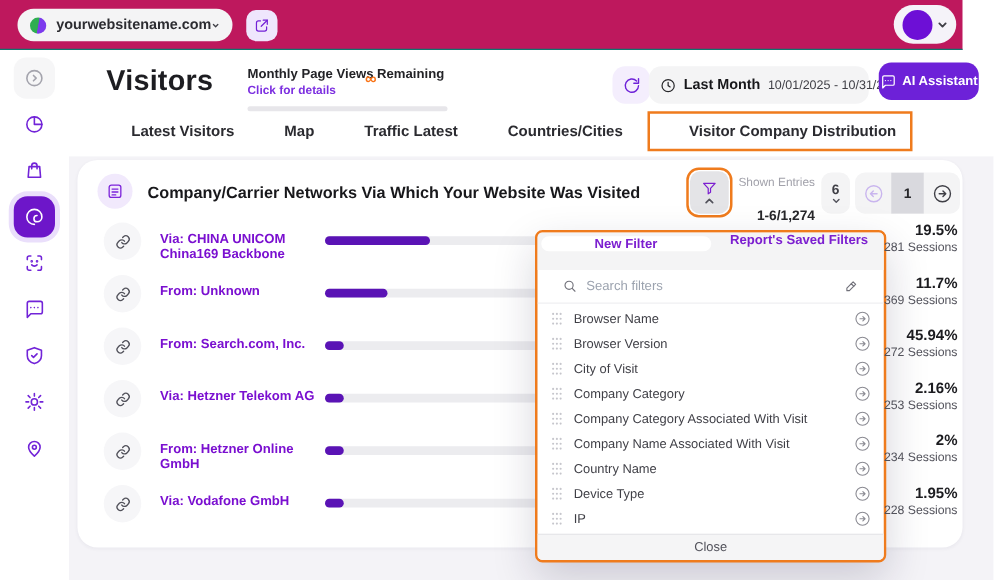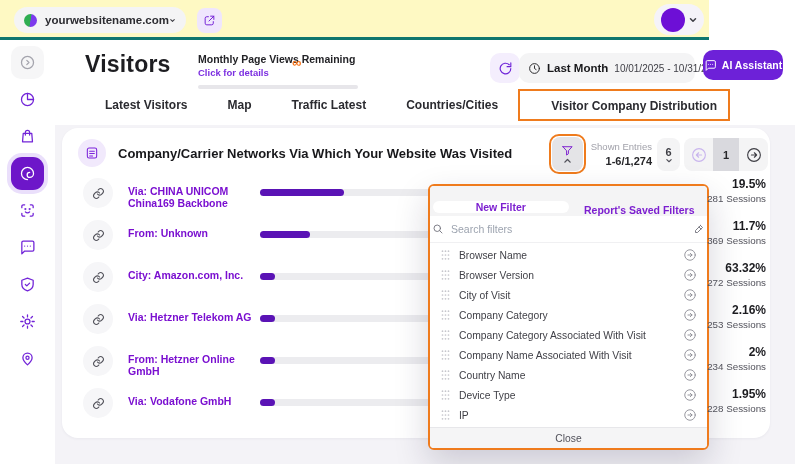--- a/index.html
+++ b/index.html
@@ -2,21 +2,21 @@
 <html><head>
 <meta charset="utf-8">
 <style>
   * { margin:0; padding:0; box-sizing:border-box; }
   html,body { width:795px; height:464px; }
   body { font-family:"Liberation Sans", sans-serif; background:#fff; }
   .app { position:relative; width:795px; height:464px; overflow:hidden; background:#fff; }
   svg.ic { display:block; fill:none; stroke:currentColor; stroke-width:1.8; stroke-linecap:round; stroke-linejoin:round; }
 
   
-  .topbar { position:absolute; left:0; top:0; width:709px; height:40px; background:#fef9c3; border-bottom:3px solid #0f766e; z-index:10; }
+  .topbar { position:absolute; left:0; top:0; width:770px; height:40px; background:#be185d; border-bottom:1px solid #0f766e; z-index:10; }
   .site-pill { position:absolute; left:14px; top:7px; height:26px; width:172px; background:#f4f4f5; border-radius:13px; display:flex; align-items:center; padding:0 10px; cursor:pointer; }
   .favicon { width:13px; height:13px; border-radius:50%; background:linear-gradient(100deg,#2fae52 48%,#7c3aed 52%); flex:none; }
   .site-name { font-size:11.5px; font-weight:bold; color:#2c2c31; margin-left:8px; flex:1; }
   .site-pill .chev { color:#3f3f46; }
   .open-site-btn { position:absolute; left:197px; top:8px; width:25px; height:25px; border-radius:8px; background:#efe6fd; color:#7320d6; display:flex; align-items:center; justify-content:center; cursor:pointer; }
   .user-box { position:absolute; right:5px; top:4px; width:50px; height:31px; border-radius:16px; background:#f5f3f9; display:flex; align-items:center; justify-content:center; gap:3px; cursor:pointer; }
   .avatar { width:24px; height:24px; border-radius:50%; background:#6d0fd6; }
   .user-box .chev { color:#3f3f46; }
 
   
@@ -54,21 +54,21 @@
   .card-head-icon { width:28px; height:28px; border-radius:50%; background:#f1e9fc; color:#7c23da; display:flex; align-items:center; justify-content:center; }
   .card-head-icon svg { width:14px; height:14px; }
   .card-title { font-size:13px; font-weight:bold; color:#18181b; }
 
   .filter-annot { position:absolute; left:487px; top:6px; border:2px solid #ef7b1d; border-radius:10px; padding:1px; }
   .filter-btn { width:31px; height:34px; border-radius:8px; background:#e4e4e7; display:flex; flex-direction:column; align-items:center; justify-content:center; gap:1px; cursor:pointer; }
   .filter-btn .funnel { width:13px; height:13px; color:#7c1fd0; }
   .filter-btn .up { width:9px; height:6px; color:#52525b; }
   .entries { position:absolute; left:528px; top:13px; width:62px; text-align:right; }
   .entries-label { font-size:9.5px; color:#a1a1aa; }
-  .entries-value { font-size:11px; font-weight:bold; color:#27272a; margin-top:3px; }
+  .entries-value { font-size:11px; font-weight:bold; color:#27272a; margin-top:15px; }
   .pagesize { position:absolute; left:595px; top:10px; width:23px; height:33px; border-radius:8px; background:#f4f4f5; display:flex; flex-direction:column; align-items:center; justify-content:center; cursor:pointer; }
   .pagesize-val { font-size:11px; font-weight:bold; color:#3f3f46; }
   .pagesize .chev { width:8px; height:5px; color:#52525b; }
   .pager { position:absolute; left:622px; top:10px; width:84px; height:33px; border-radius:8px; background:#f4f4f5; display:flex; align-items:center; overflow:hidden; }
   .pager-prev { width:29px; display:flex; align-items:center; justify-content:center; color:#c9b5ee; cursor:default; }
   .pager-prev svg,.pager-next svg { width:18px; height:18px; stroke-width:1.5; }
   .pager-page { width:26px; height:33px; background:#d9d9de; display:flex; align-items:center; justify-content:center; font-size:11px; font-weight:bold; color:#27272a; cursor:pointer; }
   .pager-next { width:29px; display:flex; align-items:center; justify-content:center; color:#3f3f46; cursor:pointer; }
 
   .rows { position:absolute; left:0; top:44px; width:708px; }
@@ -77,24 +77,24 @@
   .row-icon svg { width:13px; height:13px; stroke-width:2; }
   .row-label { position:absolute; left:66px; top:13px; width:130px; font-size:10.5px; font-weight:bold; color:#7a0fd0; line-height:1.15; }
   .row-track { position:absolute; left:198px; top:17px; width:430px; height:7px; border-radius:4px; background:#ececef; }
   .row-fill { height:7px; border-radius:4px; background:#5a13b5; }
   .row-values { position:absolute; right:4px; top:5px; width:66px; text-align:right; z-index:50; }
   .row-pct { font-size:12px; font-weight:bold; color:#1c1c20; }
   .row-sess { font-size:9.8px; color:#52525b; margin-top:2px; white-space:nowrap; }
 
   
   .filter-panel { position:absolute; left:428px; top:184px; width:281px; height:266px; background:#fff; border:2.5px solid #ef7b1d; border-radius:6px; box-shadow:0 14px 34px rgba(30,20,60,.18); display:flex; flex-direction:column; overflow:hidden; }
-  .fp-tabs { height:30px; background:#f4f4f5; display:flex; align-items:flex-end; flex:none; }
+  .fp-tabs { height:30px; background:#f4f4f5; display:flex; align-items:flex-start; flex:none; }
   .fp-tab { flex:1; display:flex; align-items:center; justify-content:center; font-size:10.5px; font-weight:bold; color:#7c1fd0; cursor:pointer; }
   .fp-tab.active { background:#fff; border-radius:15px; margin:3px; }
-  .fp-search { height:27px; flex:none; display:flex; align-items:center; gap:7px; padding:0 2px; border-bottom:1px solid #f0f0f2; }
+  .fp-search { height:27px; flex:none; display:flex; align-items:center; gap:7px; padding:0 20px; border-bottom:1px solid #f0f0f2; }
   .fp-search svg { width:12px; height:12px; color:#71717a; flex:none; }
   .fp-search input { flex:1; border:none; outline:none; font-size:10.5px; font-family:"Liberation Sans",sans-serif; color:#27272a; background:transparent; }
   .fp-search input::placeholder { color:#9ca3af; }
   .fp-erase { color:#71717a; cursor:pointer; }
   .fp-items { flex:1; display:flex; flex-direction:column; padding:2px 0; }
   .fp-item { flex:1; display:flex; align-items:center; gap:8px; padding:0 10px; cursor:pointer; }
   .fp-drag { width:11px; height:12px; color:#c6c6cc; flex:none; }
   .fp-item-label { flex:1; font-size:10.3px; color:#3f3f46; }
   .fp-go { width:14px; height:14px; color:#8a8a92; flex:none; cursor:pointer; }
   .fp-footer { height:21px; flex:none; background:#f5f5f6; border-top:1px solid #e7e7ea; display:flex; align-items:center; justify-content:center; font-size:10.3px; color:#52525b; cursor:pointer; }
@@ -319,26 +319,26 @@
         </span>
       </div>
 
       <div class="net-row">
         <span class="row-icon">
             <svg class="ic" viewBox="0 0 24 24">
               <path d="M10 13a5 5 0 0 0 7.54.54l2-2a5 5 0 0 0-7.07-7.07L11.3 5.6"></path>
               <path d="M14 11a5 5 0 0 0-7.54-.54l-2 2a5 5 0 0 0 7.07 7.07l1.16-1.16"></path>
             </svg>
           </span>
-        <span class="row-label">City: Amazon.com, Inc.</span>
+        <span class="row-label">From: Search.com, Inc.</span>
         <span class="row-track">
             <span class="row-fill" style="display: block; width: 3.5%;"></span>
           </span>
         <span class="row-values">
-          <div class="row-pct">63.32%</div>
+          <div class="row-pct">45.94%</div>
           <div class="row-sess">272 Sessions</div>
         </span>
       </div>
 
       <div class="net-row">
         <span class="row-icon">
             <svg class="ic" viewBox="0 0 24 24">
               <path d="M10 13a5 5 0 0 0 7.54.54l2-2a5 5 0 0 0-7.07-7.07L11.3 5.6"></path>
               <path d="M14 11a5 5 0 0 0-7.54-.54l-2 2a5 5 0 0 0 7.07 7.07l1.16-1.16"></path>
             </svg>

